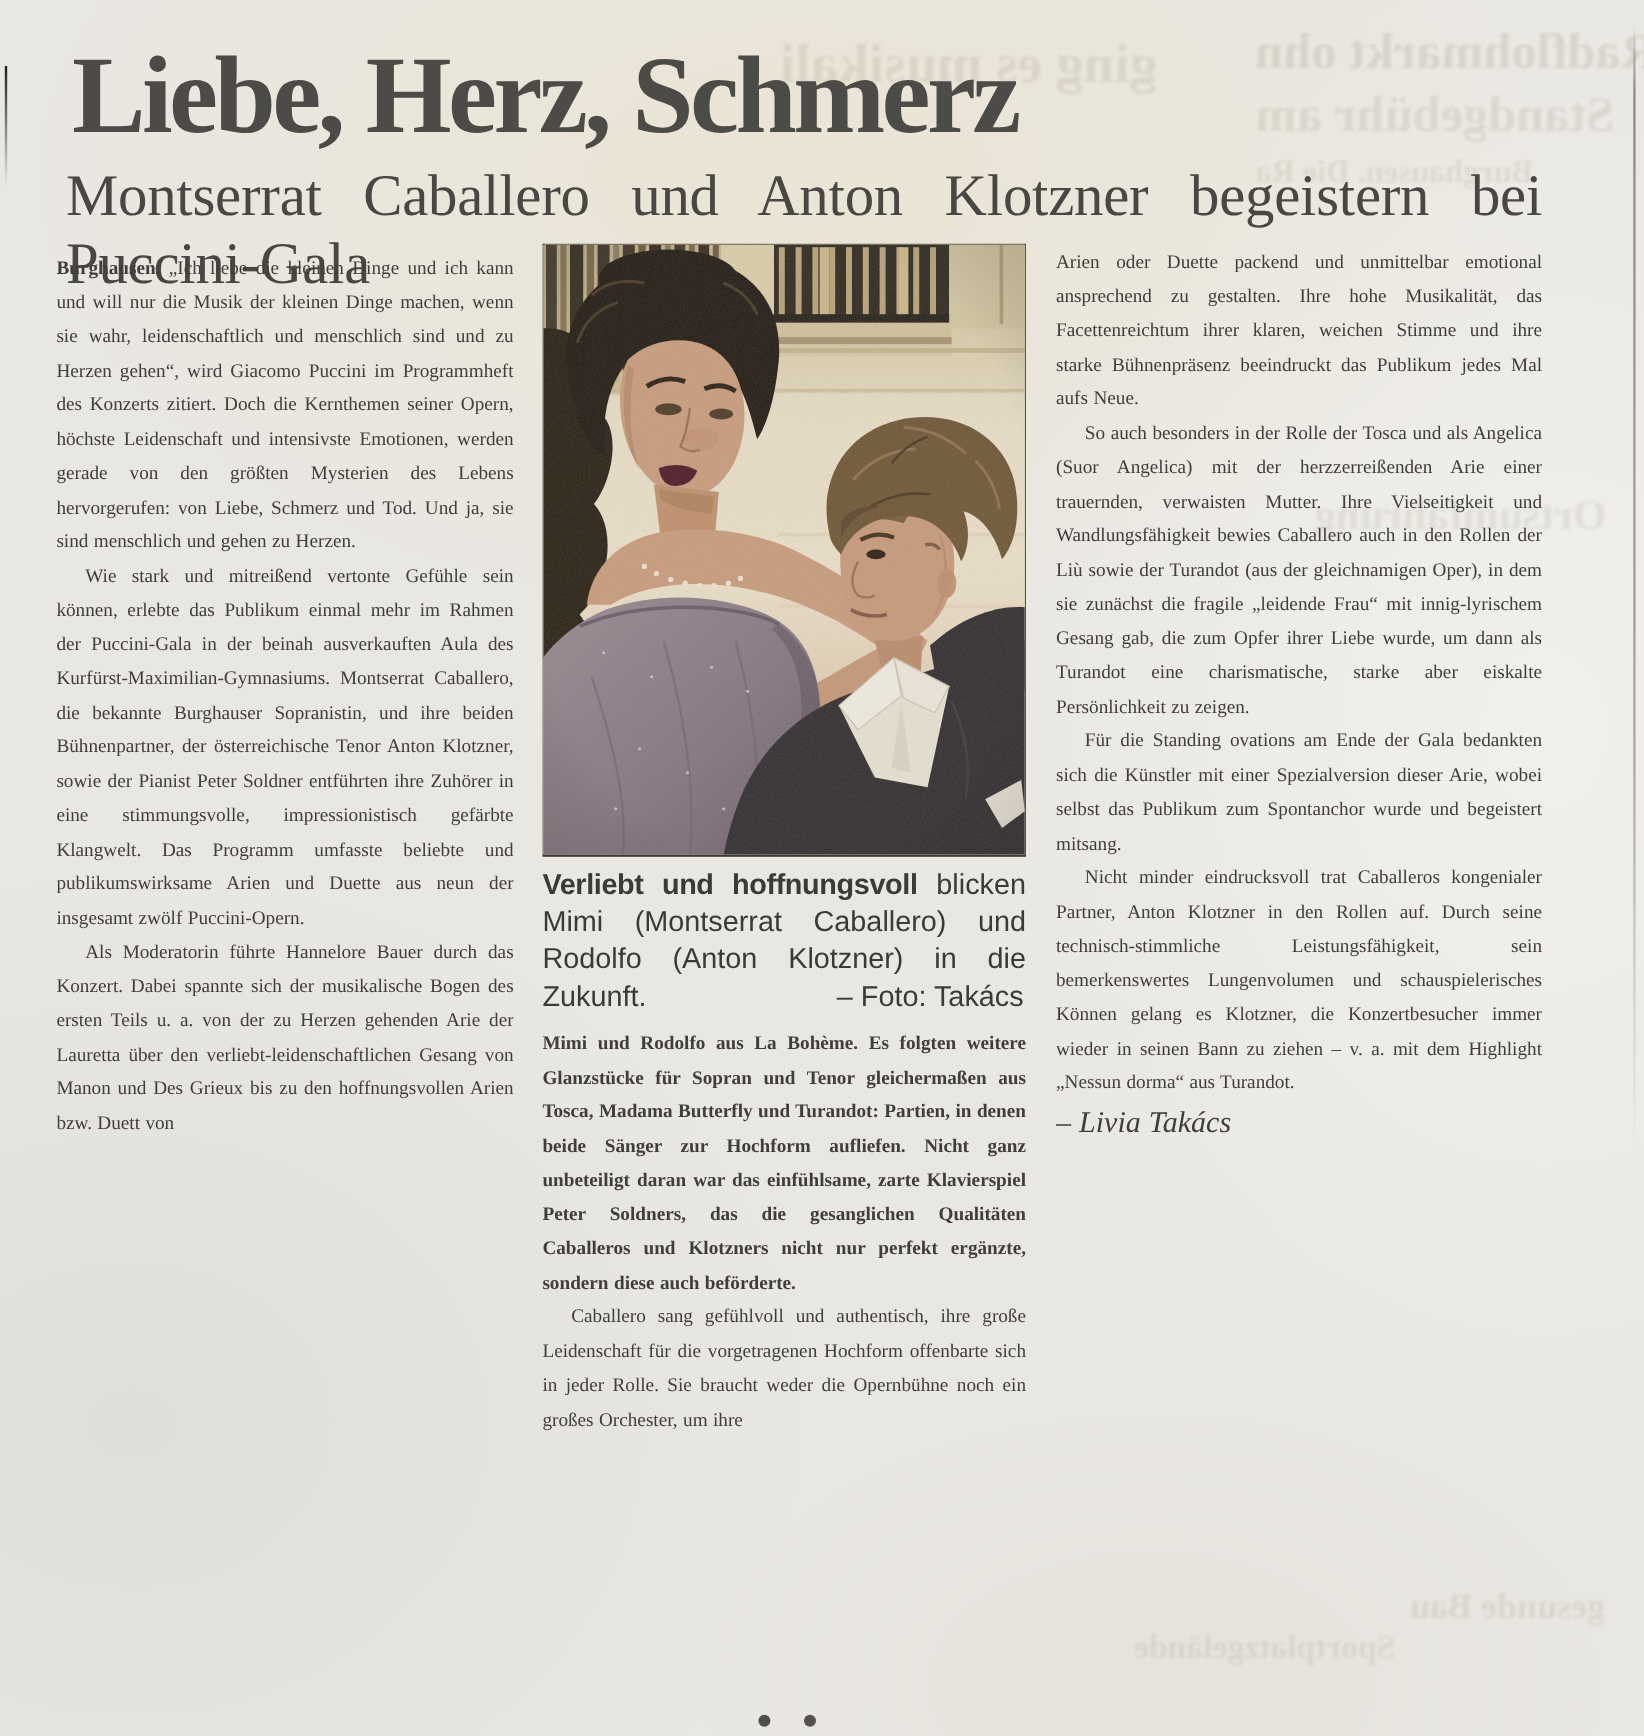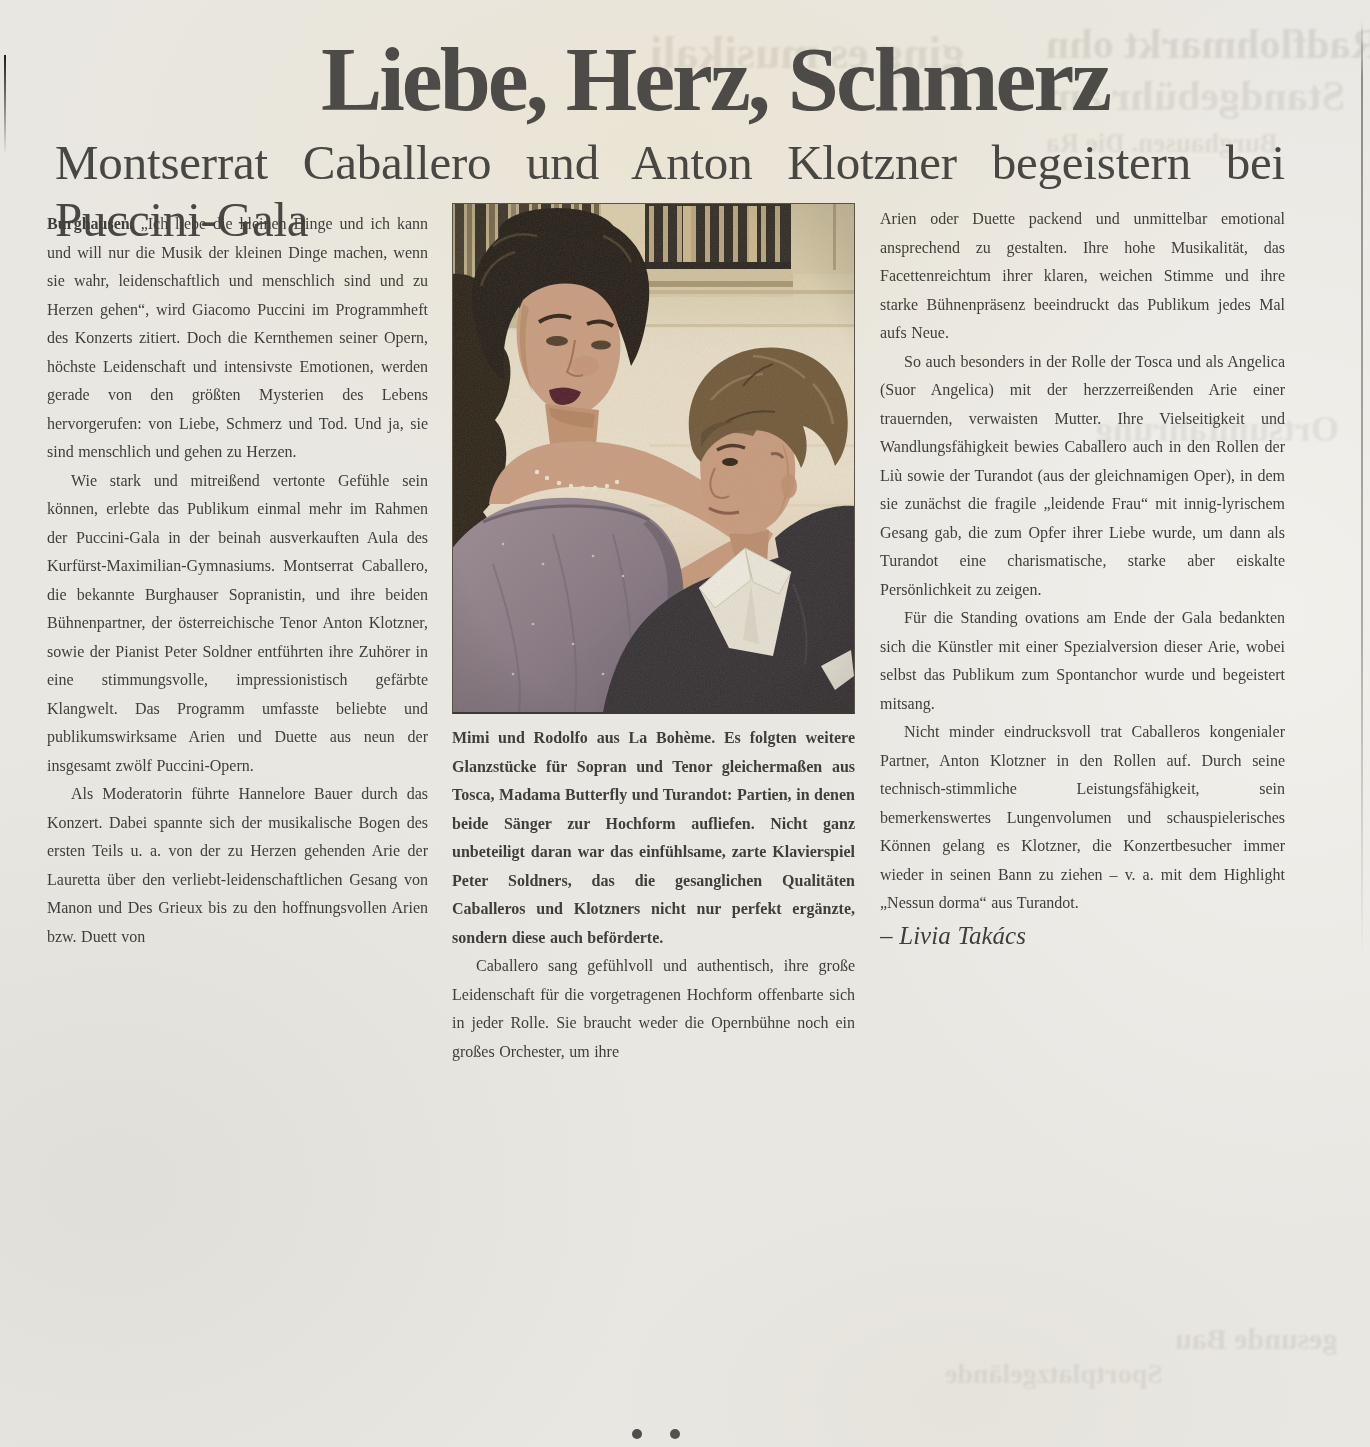--- a/index.html
+++ b/index.html
@@ -37,21 +37,21 @@
     position:absolute;left:4px;top:55px;width:2px;height:100px;
     background:linear-gradient(#1e1d1b,rgba(30,29,27,0));
   }
   .fold-line-right{
     position:absolute;left:1361px;top:20px;width:2px;height:940px;
     background:linear-gradient(to bottom,rgba(72,67,58,0),rgba(72,67,58,.55) 6%,rgba(72,67,58,.4) 65%,rgba(72,67,58,0));
   }
   
   h1{
     position:absolute;left:60px;top:26px;width:1310px;margin:0;
-    text-align:center;font-size:92px;font-weight:700;letter-spacing:-3px;
+    font-size:92px;font-weight:700;letter-spacing:-3px;
     color:#4d4b47;
   }
   h2{
     position:absolute;left:55px;top:134px;width:1230px;margin:0;
     font-size:49px;font-weight:400;color:#494743;
     text-align:justify;text-align-last:justify;letter-spacing:-0.2px;
   }
   
   .col{position:absolute;color:#403e3a;}
   .col p{
@@ -283,20 +283,24 @@
             <path d="M 368,462 L 398,446 L 401,472 L 382,486 Z" fill="#ece7da"></path>
             <path d="M 340,380 q 18,40 12,80" stroke="#4a4249" stroke-width="2" fill="none" opacity="0.7"></path>
           </g>
 
           <rect x="0" y="0" width="401" height="508" fill="url(#vign)"></rect>
           <rect x="0" y="0" width="401" height="508" filter="url(#grainF)"></rect>
         </svg>
       </div>
     </figure>
 
+    <div class="caption">
+      <strong>Verliebt und hoffnungsvoll</strong><span> blicken Mimi (Montserrat Caballero) und Rodolfo (Anton Klotzner) in die Zukunft.</span>
+      <span class="credit">– Foto: Takács</span>
+    </div>
 
     <p class="body-start">Mimi und Rodolfo aus La Bohème. Es folgten weitere Glanzstücke für Sopran und Tenor gleichermaßen aus Tosca, Madama Butterfly und Turandot: Partien, in denen beide Sänger zur Hochform aufliefen. Nicht ganz unbeteiligt daran war das einfühlsame, zarte Klavierspiel Peter Soldners, das die gesanglichen Qualitäten Caballeros und Klotzners nicht nur perfekt ergänzte, sondern diese auch beförderte.</p>
     <p class="indent">Caballero sang gefühlvoll und authentisch, ihre große Leidenschaft für die vorgetragenen Hochform offenbarte sich in jeder Rolle. Sie braucht weder die Opernbühne noch ein großes Orchester, um ihre</p>
   </div>
 
   <div class="col col3">
     <p>Arien oder Duette packend und unmittelbar emotional ansprechend zu gestalten. Ihre hohe Musikalität, das Facettenreichtum ihrer klaren, weichen Stimme und ihre starke Bühnenpräsenz beeindruckt das Publikum jedes Mal aufs Neue.</p>
     <p class="indent">So auch besonders in der Rolle der Tosca und als Angelica (Suor Angelica) mit der herzzerreißenden Arie einer trauernden, verwaisten Mutter. Ihre Vielseitigkeit und Wandlungsfähigkeit bewies Caballero auch in den Rollen der Liù sowie der Turandot (aus der gleichnamigen Oper), in dem sie zunächst die fragile „leidende Frau“ mit innig-lyrischem Gesang gab, die zum Opfer ihrer Liebe wurde, um dann als Turandot eine charismatische, starke aber eiskalte Persönlichkeit zu zeigen.</p>
     <p class="indent">Für die Standing ovations am Ende der Gala bedankten sich die Künstler mit einer Spezialversion dieser Arie, wobei selbst das Publikum zum Spontanchor wurde und begeistert mitsang.</p>
     <p class="indent">Nicht minder eindrucksvoll trat Caballeros kongenialer Partner, Anton Klotzner in den Rollen auf. Durch seine technisch-stimmliche Leistungsfähigkeit, sein bemerkenswertes Lungenvolumen und schauspielerisches Können gelang es Klotzner, die Konzertbesucher immer wieder in seinen Bann zu ziehen – v. a. mit dem Highlight „Nessun dorma“ aus Turandot.</p>

